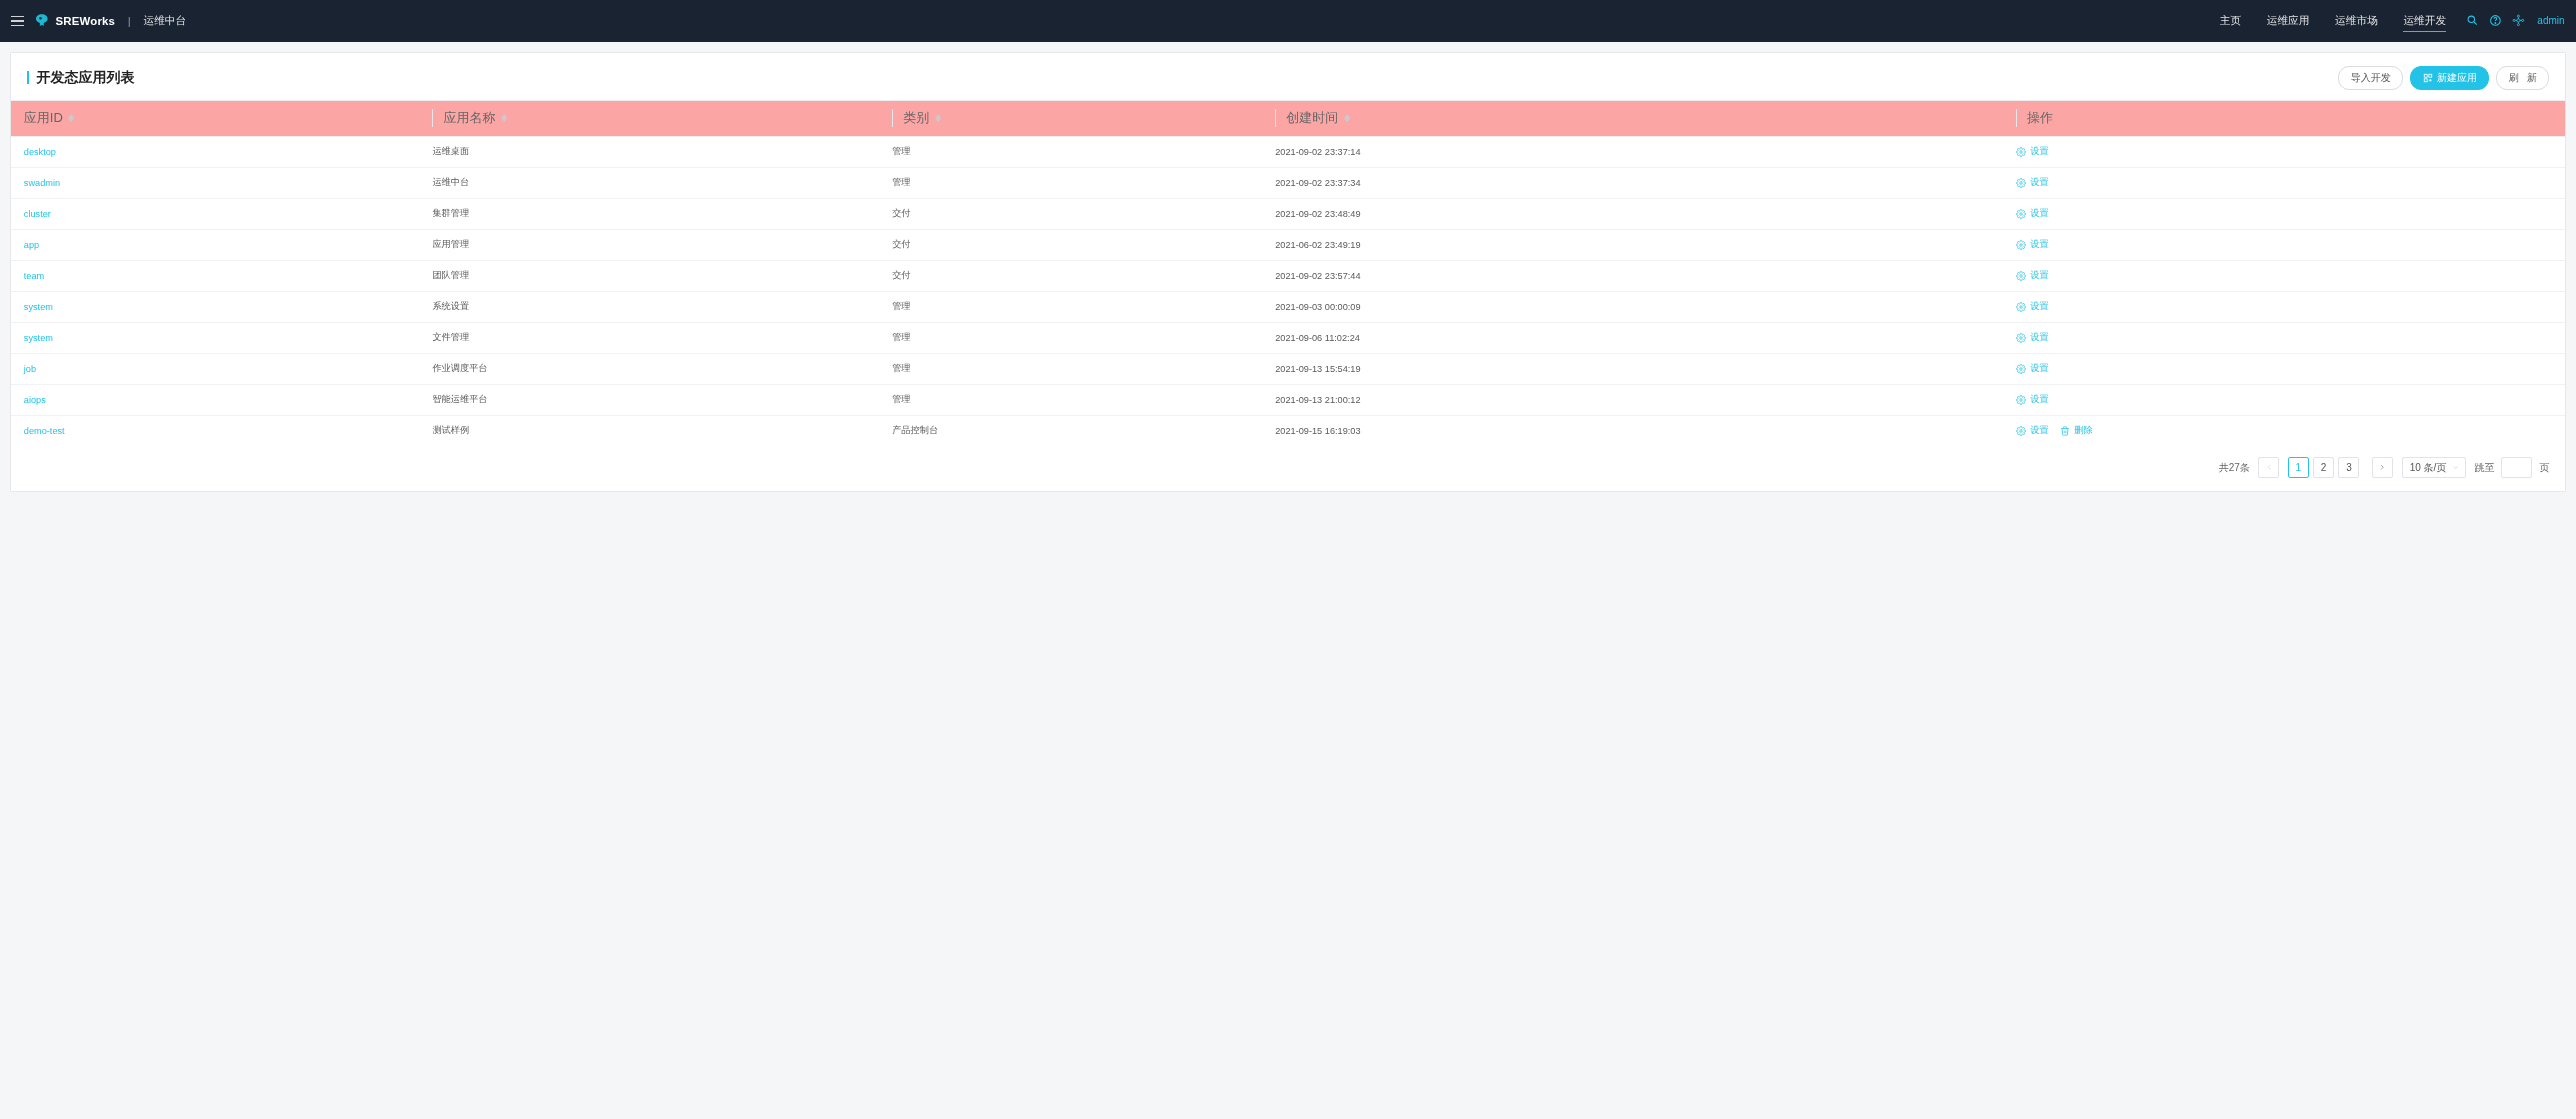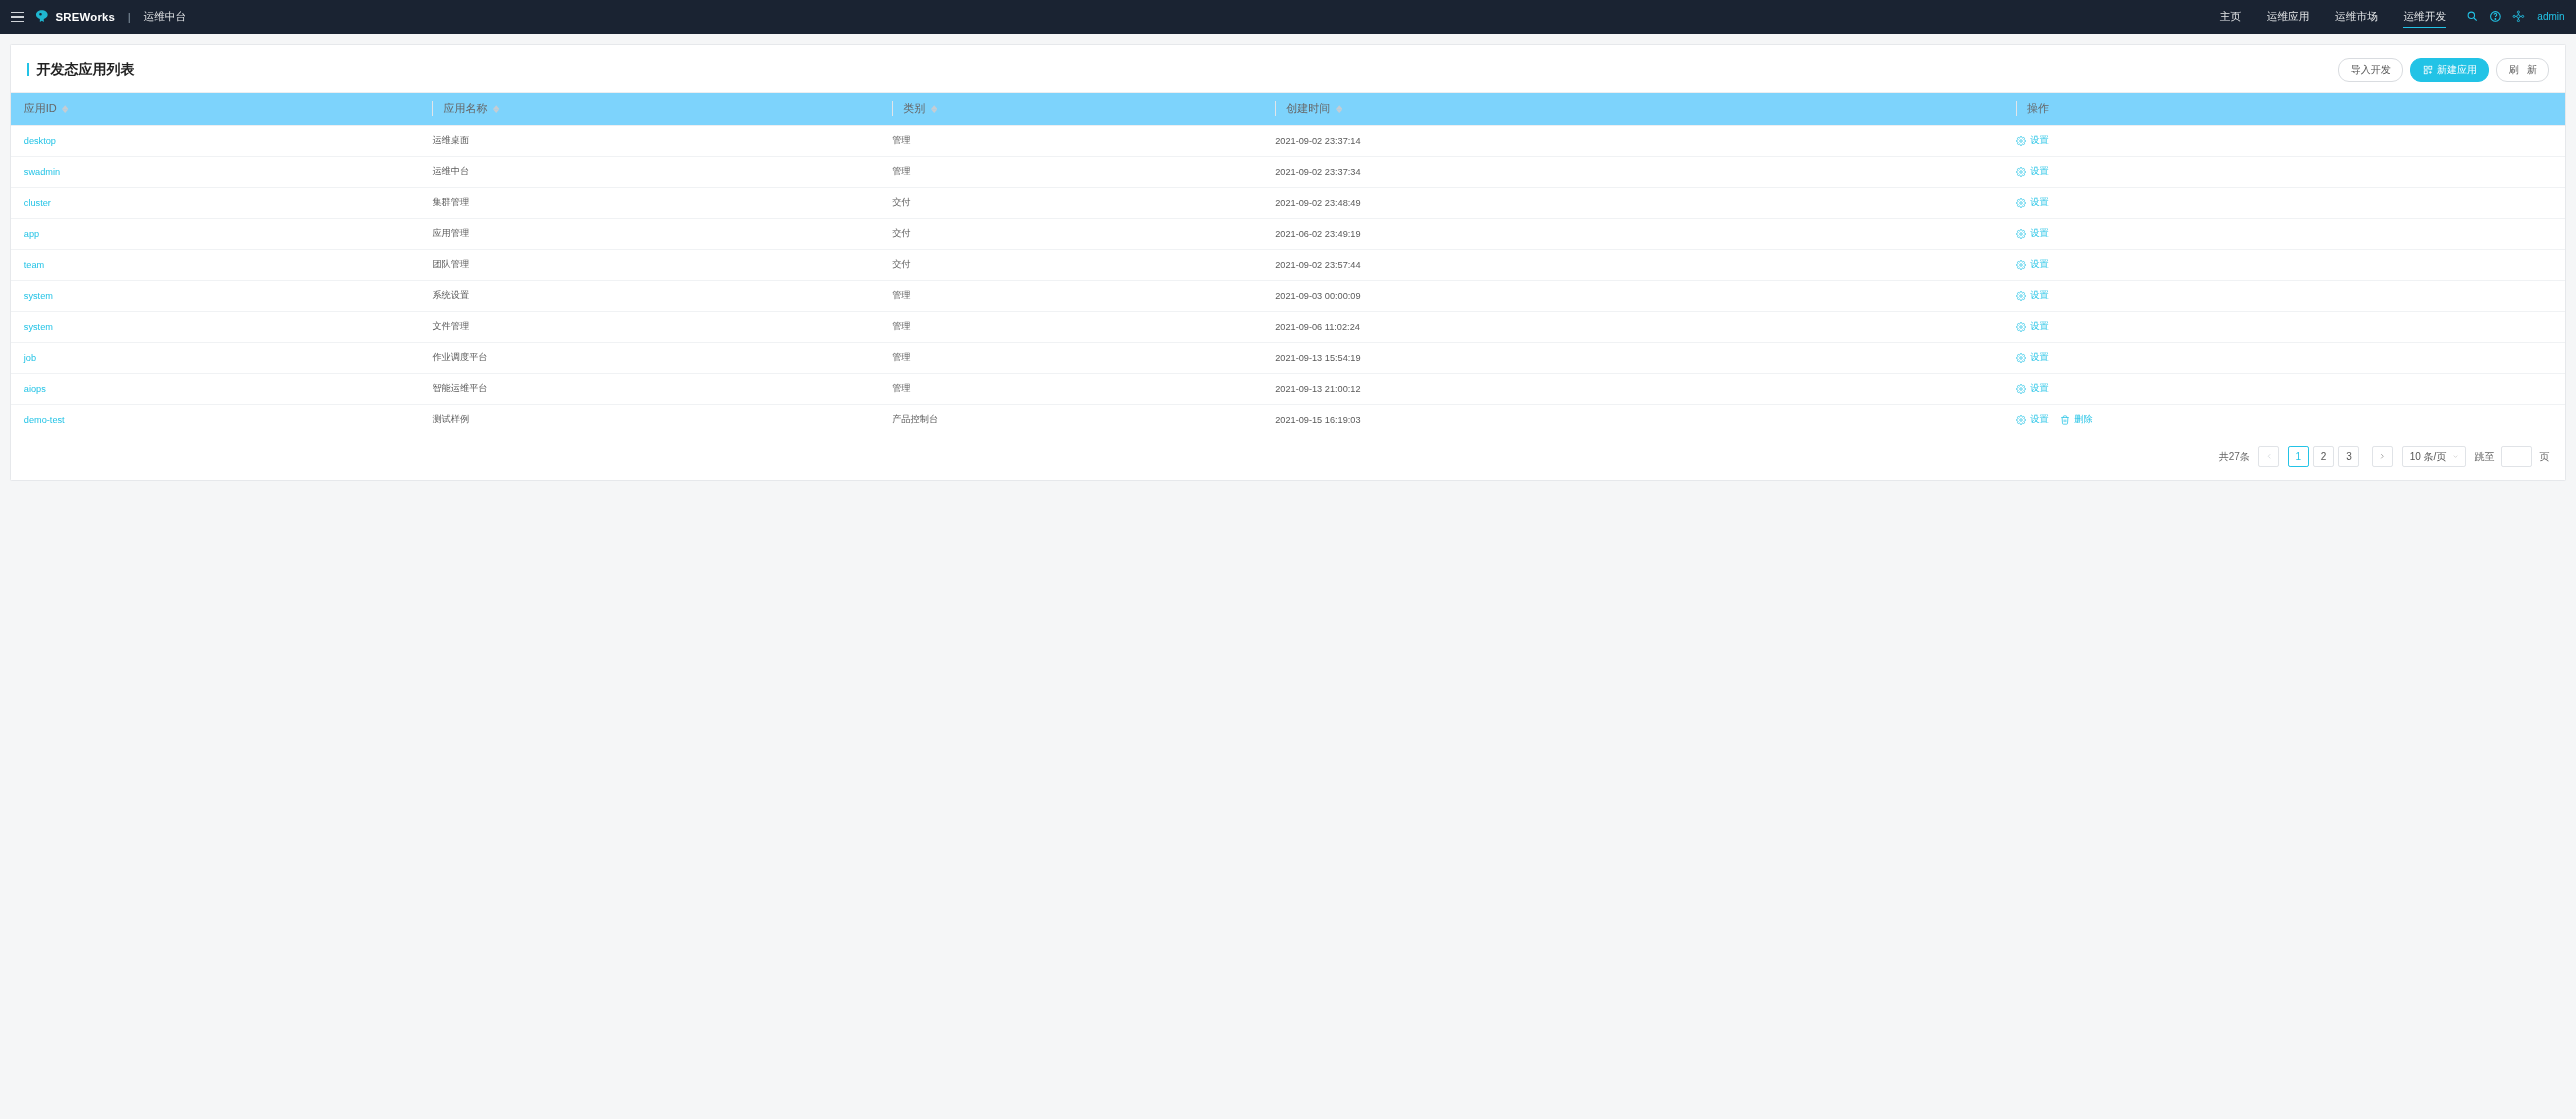--- a/index.html
+++ b/index.html
@@ -6,21 +6,21 @@
   body {
     font-family: -apple-system, BlinkMacSystemFont, "Segoe UI", "PingFang SC", "Hiragino Sans GB", "Microsoft YaHei", sans-serif;
     background: #f5f6f7;
     color: #333;
     font-size: 10px;
   }
   .topbar {
     background: #0d1b2a;
     background: #141e2e;
     background: #1a2332;
-    height: 34px;
+    height: 42px;
     display: flex;
     align-items: center;
     padding: 0 11.4px;
     color: #fff;
   }
   .topbar-left { display:flex; align-items:center; gap:10px; flex:0 0 auto; }
   .hamburger {
     width:12.8px; height:10px; display:flex; flex-direction:column; justify-content:space-between; cursor:pointer;
   }
   .hamburger span { display:block; height:1.4px; background:#cfd3d8; width:100%; }
@@ -59,23 +59,23 @@
     border-radius:11px; font-size:10px; cursor:pointer; display:inline-flex; align-items:center; gap:4.3px;
   }
   .btn.primary { background:#22c3e6; border-color:#22c3e6; color:#fff; }
   .btn.primary svg { width:10px; height:10px; }
   .btn.refresh { letter-spacing:2.8px; padding-right:8.5px; }
 
   table.app-table {
     width:100%; border-collapse:collapse;
   }
   .app-table thead th {
-    text-align:left; font-weight:500; color:#666; font-size:11px;
+    text-align:left; font-weight:500; color:#666; font-size:13px;
     padding:8.5px 12.8px; border-top:0.7px solid #eceef1; border-bottom:0.7px solid #eceef1;
-    background:#7dd3fc;
+    background:#fca5a5;
   }
   .th-inner { display:flex; align-items:center; gap:5.7px; }
   .th-sep { border-left:0.7px solid #e2e5e9; padding-left:10px; }
   .sort-arrows { display:inline-flex; flex-direction:column; line-height:0; color:#c6ccd2; }
   .sort-arrows svg { width:6.4px; height:4.3px; }
   .app-table tbody td {
     padding:8.5px 12.8px; border-bottom:0.7px solid #f0f2f4; color:#595959; font-size:9.2px;
   }
   .app-table tbody tr:last-child td { border-bottom:none; }
   .link { color:#22c3e6; cursor:pointer; }

